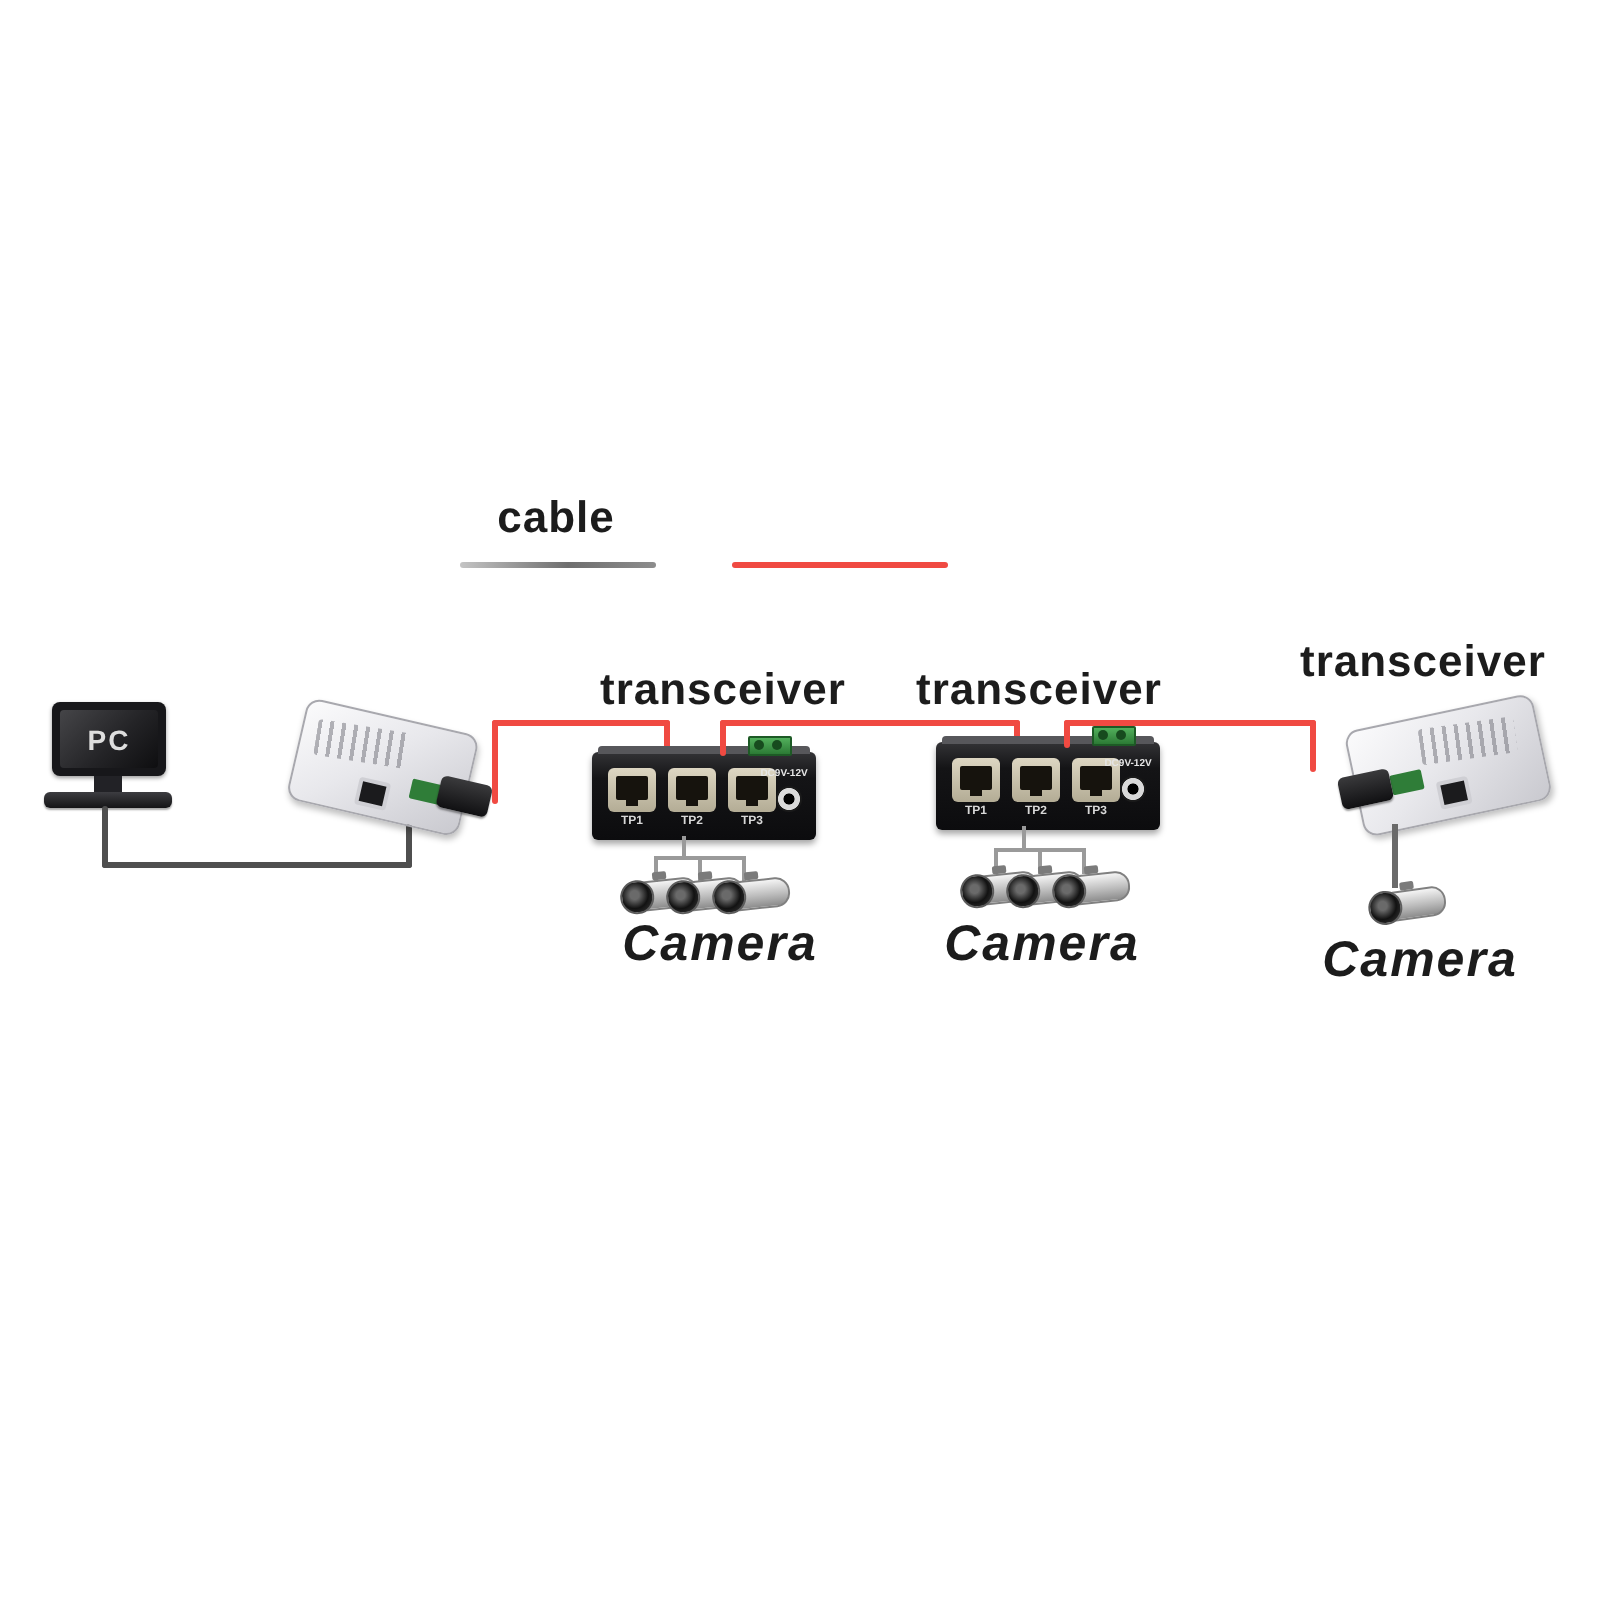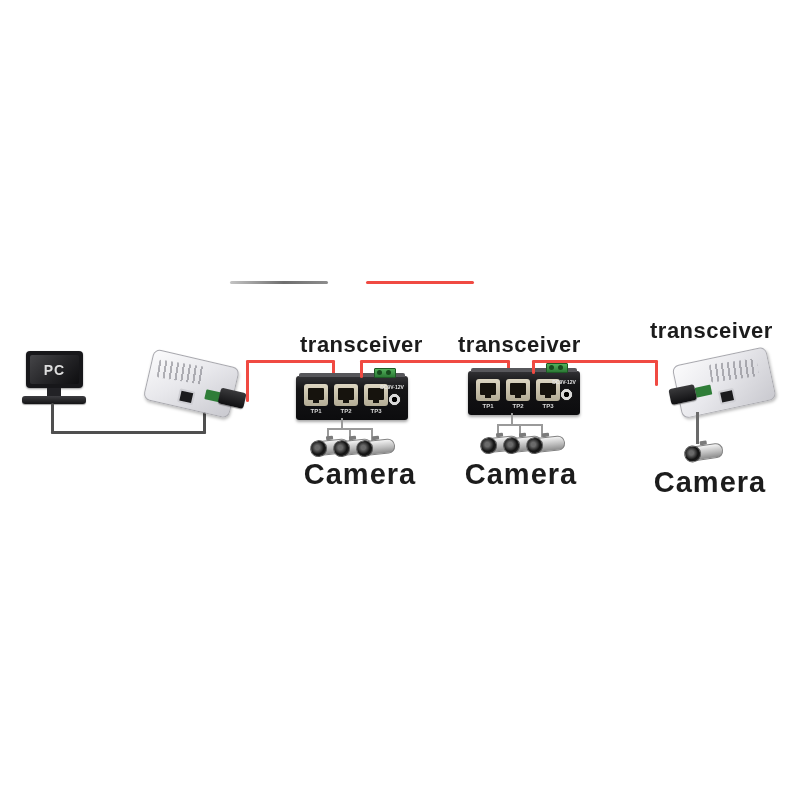--- a/index.html
+++ b/index.html
@@ -5,21 +5,21 @@
   html,body{margin:0;padding:0;background:#fff;}
   #canvas{
     position:relative;width:800px;height:800px;background:#ffffff;overflow:hidden;
     font-family:"Liberation Sans",sans-serif;
     --fiber-red:#f04a42;--cable-dark:#4f4f4f;--harness-gray:#9a9a9a;
   }
   .abs{position:absolute;}
   .lbl{position:absolute;font-weight:bold;color:#1c1c1c;text-align:center;}
   .legend-lbl{font-size:22px;letter-spacing:0.5px;}
   .trx-lbl{font-size:22px;letter-spacing:0.5px;}
-  .cam-lbl{font-size:29px;letter-spacing:1px;}
+  .cam-lbl{font-size:25px;letter-spacing:1px;font-style:italic;}
 
   
   .seg{position:absolute;}
   .fiber{background:var(--fiber-red);border-radius:2px;}
   .pccable{background:var(--cable-dark);border-radius:2px;}
   .harness{background:var(--harness-gray);}
   .legend-line-cable{height:3px;background:linear-gradient(90deg,#c4c4c4,#6e6e6e 55%,#8d8d8d);border-radius:2px;}
   .legend-line-fiber{height:3px;background:var(--fiber-red);border-radius:2px;}
 
   
@@ -63,20 +63,21 @@
     background:linear-gradient(#f4f4f4 0%,#bdbdbd 55%,#8c8c8c 100%);border:1px solid #808080;border-radius:3px 7px 7px 3px;}
   .cam-lens{position:absolute;left:0;top:2px;width:15px;height:15px;border-radius:50%;
     background:radial-gradient(circle at 42% 42%,#6a6a6a 0 18%,#121212 55%,#3c3c3c 100%);border:1px solid #5c5c5c;}
   .cam-mount{position:absolute;left:17px;top:-1px;width:7px;height:4px;background:#7b7b7b;border-radius:1px;}
 </style>
 </head>
 <body>
 
 <div id="canvas" style="--fiber-red: #f04a42; --cable-dark: #4f4f4f; --harness-gray: #9a9a9a;">
 
+  <div class="lbl legend-lbl abs" style="left:228px;top:246px;width:100px;">cable</div>
   <div class="seg legend-line-cable" style="left:230px;top:281px;width:98px;"></div>
 
   <div class="seg legend-line-fiber" style="left:366px;top:281px;width:108px;"></div>
 
   <div class="monitor abs" style="left:26px;top:351px;width:49px;height:29px;">
     <div class="screen">
       <span>PC</span>
     </div>
   </div>
   <div class="pc-neck abs" style="left:47px;top:388px;width:14px;height:9px;"></div>

